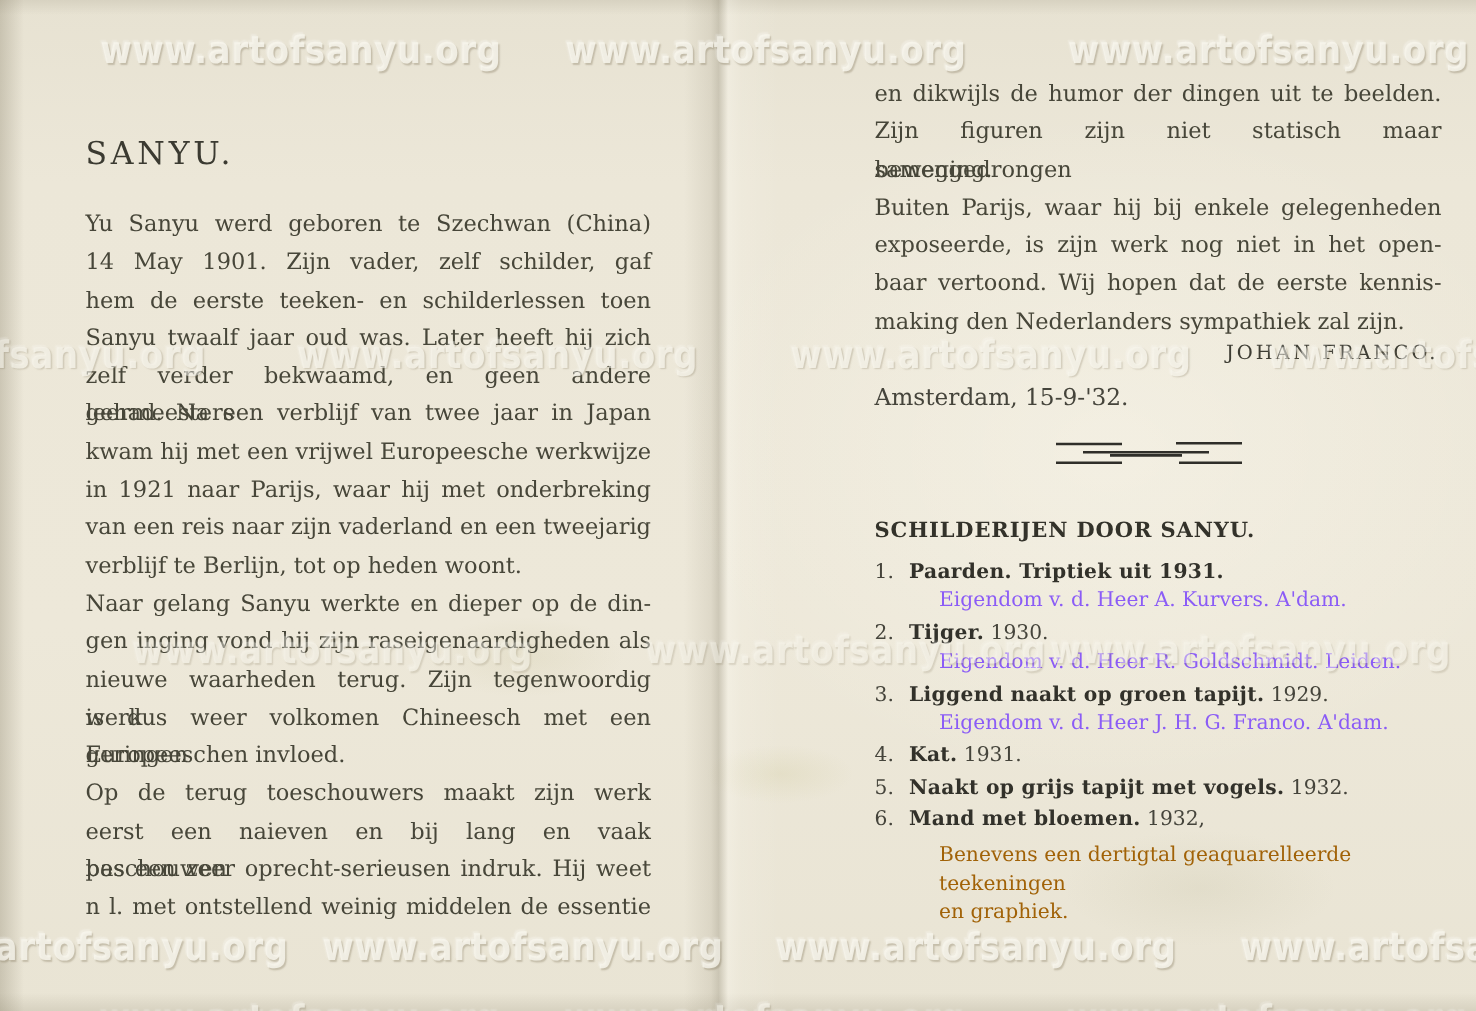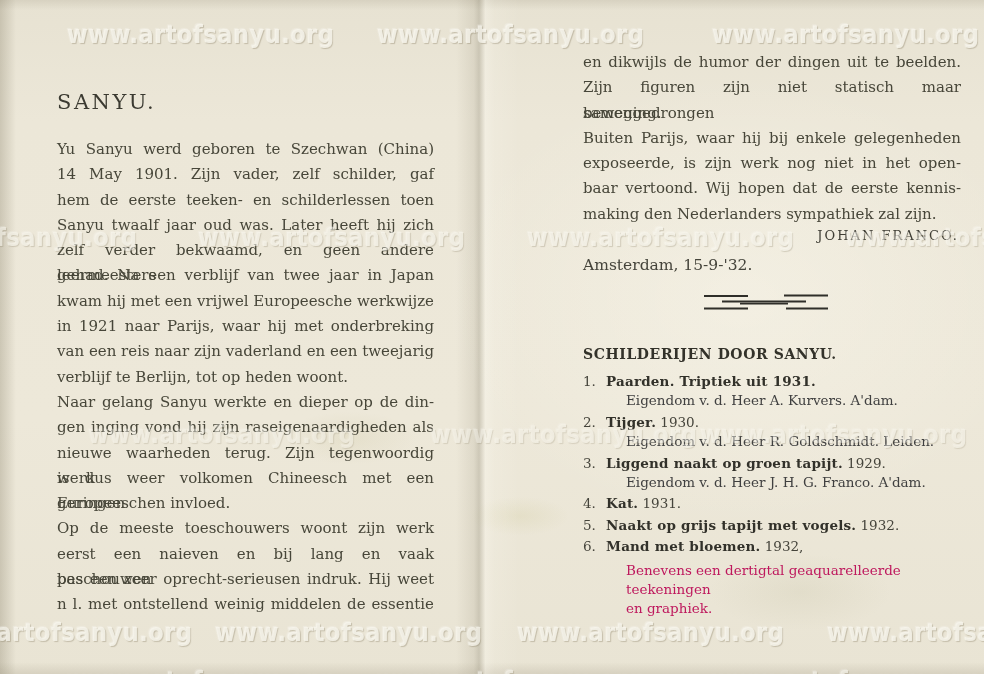--- a/index.html
+++ b/index.html
@@ -44,23 +44,23 @@
   .ornament{position:absolute;top:292px;left:118px;width:127px;height:21px;}
   .ornament line{stroke:#2f2e29;stroke-width:1.8;}
 
   .list-title{position:absolute;top:346px;left:0;font-size:14px;font-weight:bold;
     letter-spacing:.6px;color:#33322a;}
   .plist{position:absolute;top:371px;left:0;right:0;}
   .pitem{position:relative;padding-left:23px;margin-bottom:1px;line-height:20.3px;font-size:13.5px;}
   .pnum{position:absolute;left:0;top:0;font-size:13.5px;color:#45443b;}
   .ptitle{font-weight:bold;color:#32312a;letter-spacing:.2px;}
   .pyear{color:#45443b;}
-  .powner{padding-left:20px;color:#404040;line-height:19.5px;}
+  .powner{padding-left:20px;color:#8b5cf6;line-height:19.5px;}
   .cat-note{position:absolute;top:561px;left:43px;width:332px;font-size:13.5px;
-    line-height:19px;color:#be185d;}
+    line-height:19px;color:#a16207;}
 
   .wm-layer{position:absolute;left:0;top:0;width:984px;height:674px;pointer-events:none;}
   .wm{position:absolute;font-family:"DejaVu Sans", sans-serif;font-weight:bold;font-size:23px;
     letter-spacing:.5px;color:rgba(252,250,243,.85);white-space:nowrap;
     transform:scale(.98,1.1);transform-origin:left top;
     text-shadow:1px 1px 1px rgba(128,118,92,.45), -1px -1px 1px rgba(255,255,255,.35);}
 </style>
 </head>
 <body>
 
@@ -80,21 +80,21 @@
       <div class="line">gehad. Na een verblijf van twee jaar in Japan</div>
       <div class="line">kwam hij met een vrijwel Europeesche werkwijze</div>
       <div class="line">in 1921 naar Parijs, waar hij met onderbreking</div>
       <div class="line">van een reis naar zijn vaderland en een tweejarig</div>
       <div class="line pend">verblijf te Berlijn, tot op heden woont.</div>
       <div class="line">Naar gelang Sanyu werkte en dieper op de din-</div>
       <div class="line">gen inging vond hij zijn raseigenaardigheden als</div>
       <div class="line">nieuwe waarheden terug. Zijn tegenwoordig werk</div>
       <div class="line">is dus weer volkomen Chineesch met een geringen</div>
       <div class="line pend">Europeeschen invloed.</div>
-      <div class="line">Op de meeste toeschouwers woont zijn werk</div>
+      <div class="line">Op de terug toeschouwers maakt zijn werk</div>
       <div class="line">eerst een naieven en bij lang en vaak beschouwen</div>
       <div class="line">pas een zeer oprecht-serieusen indruk. Hij weet</div>
       <div class="line">n l. met ontstellend weinig middelen de essentie</div>
     </div>
 </div>
 
 <div class="page page-right">
   <div class="bodytext bt-right">
       <div class="line">en dikwijls de humor der dingen uit te beelden.</div>
       <div class="line">Zijn figuren zijn niet statisch maar samengedrongen</div>

